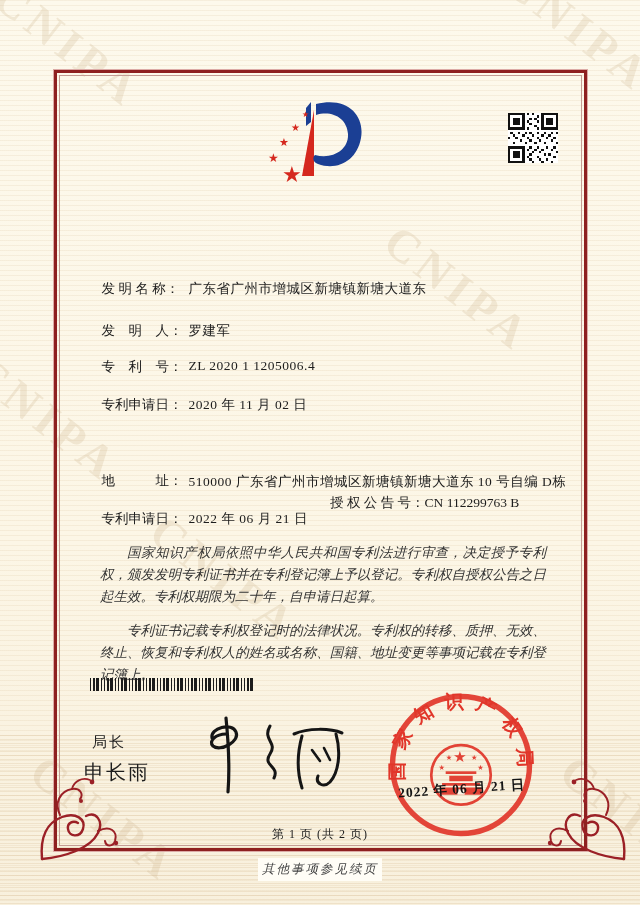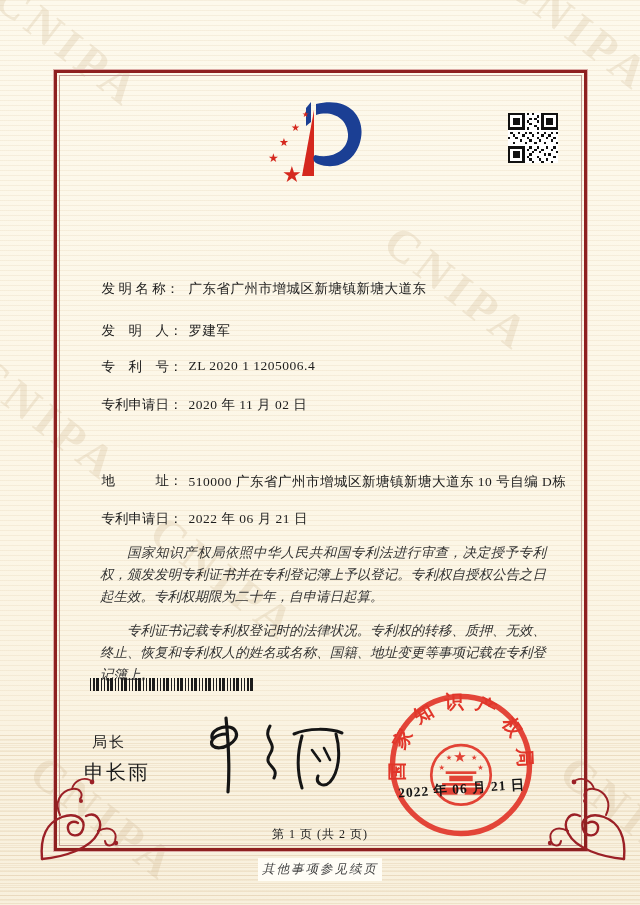--- a/index.html
+++ b/index.html
@@ -119,20 +119,21 @@
     <span class="lbl">专　利　号：</span><span class="val">ZL 2020 1 1205006.4</span>
   </div>
   <div class="abs field-row" style="top:380px;">
     <span class="lbl">专利申请日：</span><span class="val">2020 年 11 月 02 日</span>
   </div>
   <div class="abs field-row" style="top:456px;">
     <span class="lbl">地　　　址：</span><span class="val wrap">510000 广东省广州市增城区新塘镇新塘大道东 10 号自编 D栋</span>
   </div>
   <div class="abs field-row" style="top:494px;">
     <span class="lbl">专利申请日：</span><span class="val">2022 年 06 月 21 日</span>
+    <span class="grant2"><span>授 权 公 告 号：</span><span>CN 112299763 B</span></span>
   </div>
 
   <div class="abs paras">
     <p>国家知识产权局依照中华人民共和国专利法进行审查，决定授予专利权，颁发发明专利证书并在专利登记簿上予以登记。专利权自授权公告之日起生效。专利权期限为二十年，自申请日起算。</p>
     <p>专利证书记载专利权登记时的法律状况。专利权的转移、质押、无效、终止、恢复和专利权人的姓名或名称、国籍、地址变更等事项记载在专利登记簿上。</p>
   </div>
 
   <div class="abs barcode"></div>
 
   <div class="abs director-title">局长</div>

